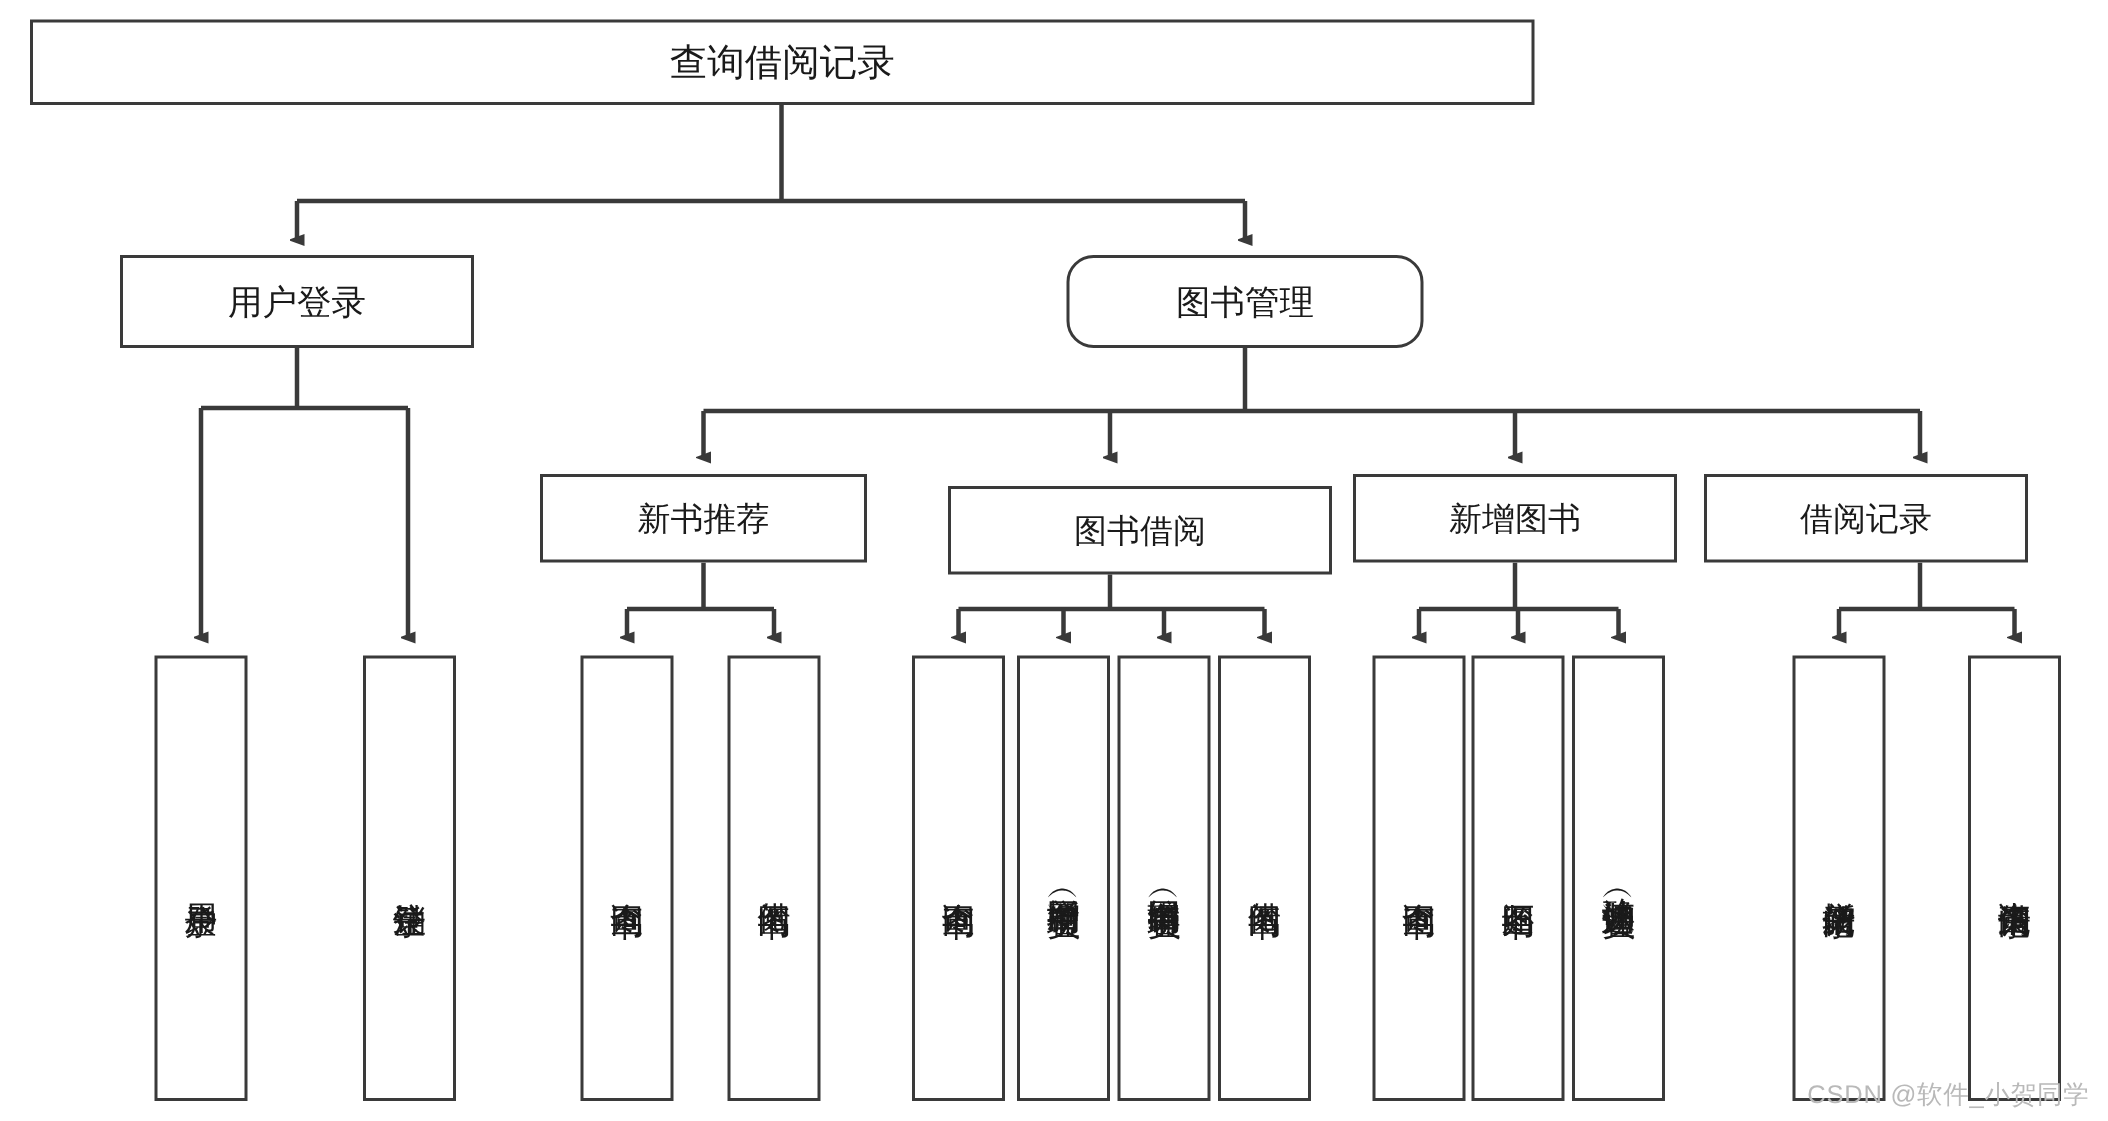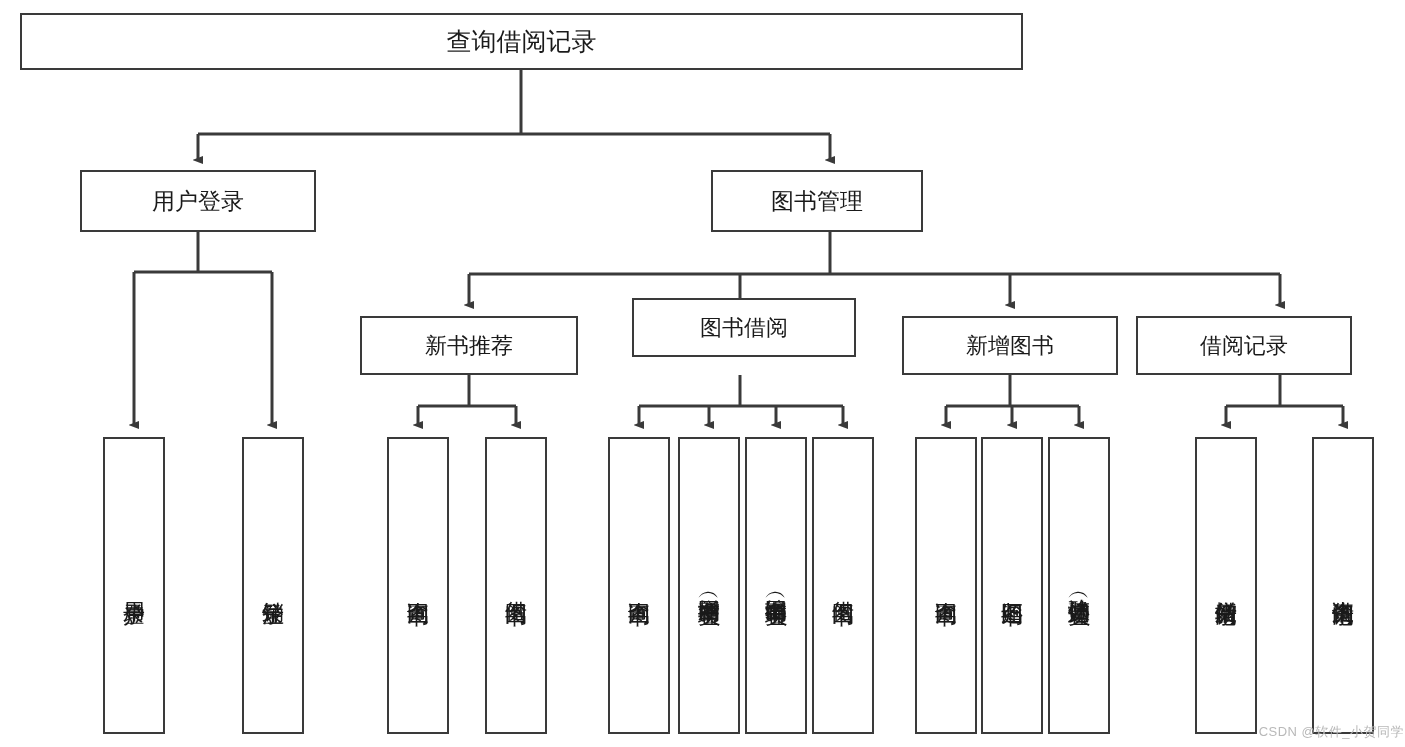--- a/index.html
+++ b/index.html
@@ -41,22 +41,22 @@
     text-orientation:upright;
     font-size:22px;
     line-height:1.18;
     letter-spacing:1px;
     white-space:nowrap;
     text-align:center;
   }
 
   .watermark{
     position:absolute;
-    right:1px;bottom:6px;
-    font-size:13px;
+    right:12px;bottom:6px;
+    font-size:17px;
     color:#b9b9b9;
     letter-spacing:0.5px;
     white-space:nowrap;
     margin-left:22px;
   }
 </style>
 </head>
 <body>
 
 <div id="canvas">
@@ -111,28 +111,28 @@
     </g>
   </svg>
 
   <div class="node level1" style="left:20px;top:13px;width:1003px;height:57px;">
     <span>查询借阅记录</span>
   </div>
 
   <div class="node level2" style="left:80px;top:170px;width:236px;height:62px;">
     <span>用户登录</span>
   </div>
-  <div class="node level2" style="left:711px;top:170px;width:212px;height:62px;">
+  <div class="node level2" style="left:711px;top:170px;width:238px;height:62px;border-radius:18px;">
     <span>图书管理</span>
   </div>
 
   <div class="node level3" style="left:360px;top:316px;width:218px;height:59px;">
     <span>新书推荐</span>
   </div>
-  <div class="node level3" style="left:632px;top:298px;width:224px;height:59px;">
+  <div class="node level3" style="left:632px;top:324px;width:256px;height:59px;">
     <span>图书借阅</span>
   </div>
   <div class="node level3" style="left:902px;top:316px;width:216px;height:59px;">
     <span>新增图书</span>
   </div>
   <div class="node level3" style="left:1136px;top:316px;width:216px;height:59px;">
     <span>借阅记录</span>
   </div>
 
   <div class="leaf" style="left:103px;top:437px;width:62px;height:297px;">

